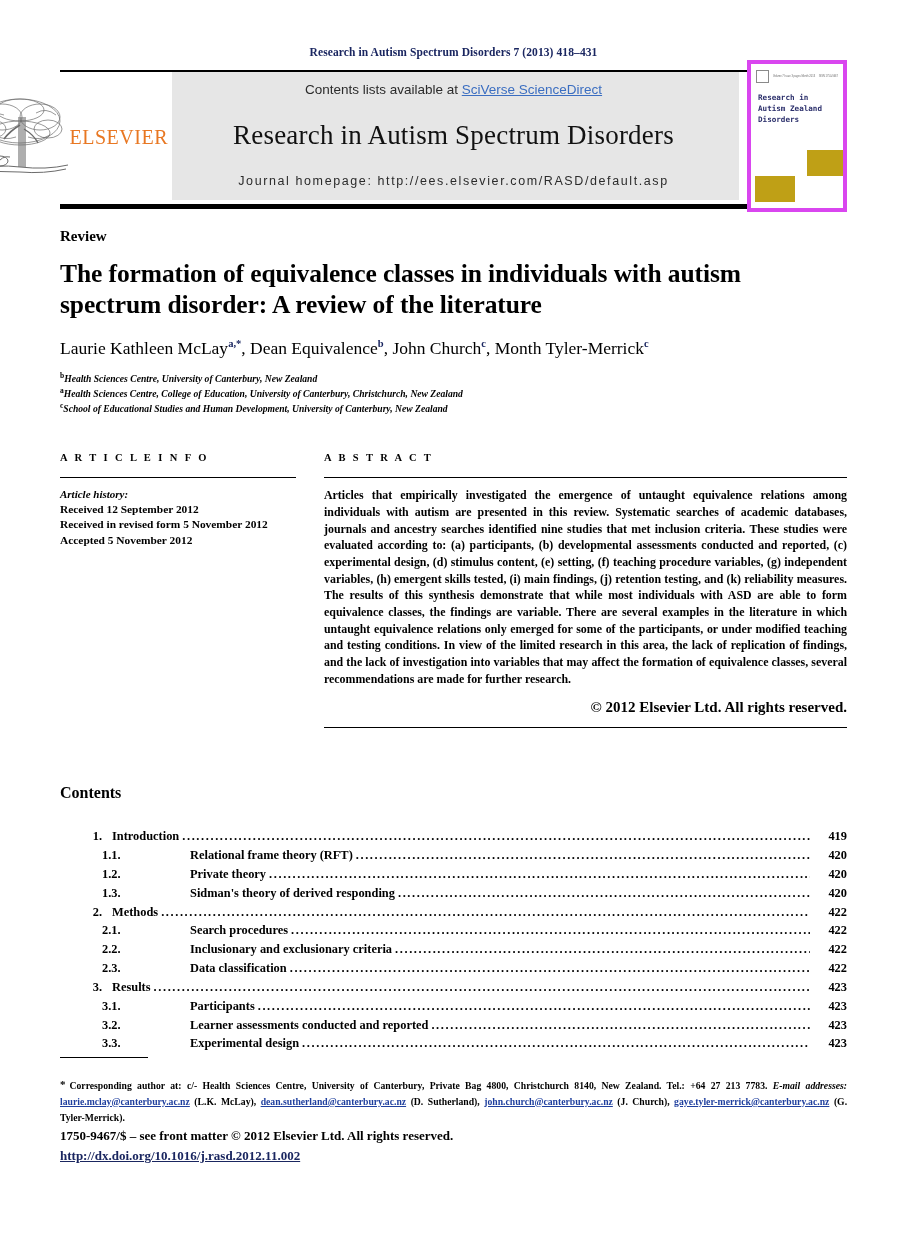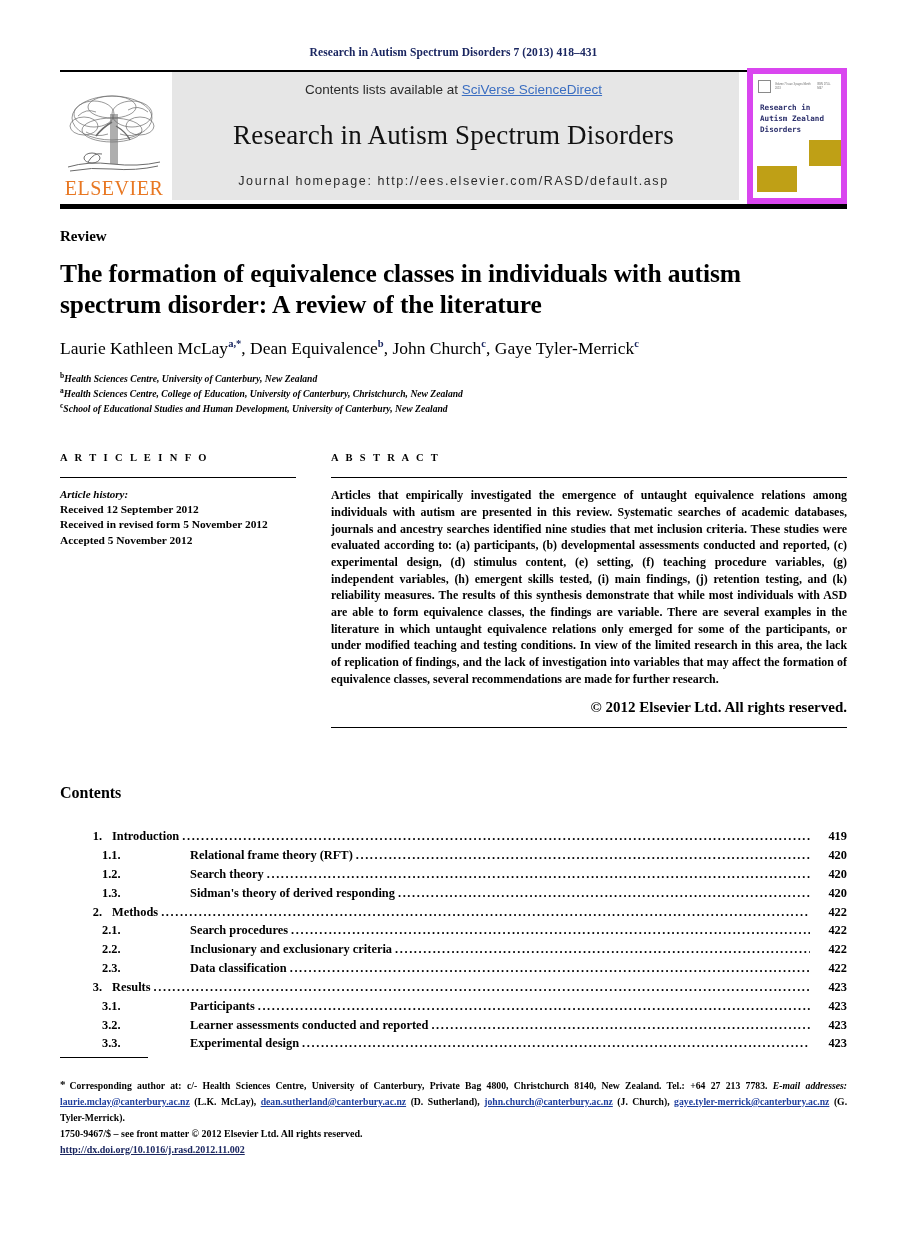--- a/index.html
+++ b/index.html
@@ -40,21 +40,21 @@
     border-top: 2px solid #000;
     position: relative;
     height: 128px;
     display: flex;
     align-items: stretch;
   }
   .elsevier-logo {
     width: 108px;
     flex: 0 0 108px;
     display: flex;
-    flex-direction: column;
+    flex-direction: row;
     align-items: center;
     justify-content: flex-end;
     padding-top: 4px;
     box-sizing: border-box;
   }
   .tree-svg { display:block; }
   .elsevier-word {
     font-family: "Liberation Serif", serif;
     font-size: 20px;
     letter-spacing: 0.5px;
@@ -89,24 +89,24 @@
   }
   .homepage-line {
     font-family: "Liberation Sans", sans-serif;
     font-size: 12.5px;
     color: #2b2b2b;
     letter-spacing: 1.6px;
   }
   .cover-thumb {
     flex: 0 0 100px;
     width: 100px;
-    border: 6px solid #d946ef;
+    border: 4px solid #d946ef;
     background: #fff;
     align-self: center;
-    height: 136px;
+    height: 152px;
     position: relative;
     box-sizing: border-box;
     overflow: hidden;
   }
   .cover-topbar {
     display:flex; align-items:center; gap:4px;
     padding: 6px 5px 0 5px;
   }
   .cover-badge {
     width: 11px; height: 11px; border: 1px solid #8a8a8a;
@@ -169,21 +169,21 @@
     font-weight: bold;
     font-size: 9.6px;
     line-height: 1.45;
   }
   .affils sup { font-style: normal; font-size: 7.5px; }
 
   
   .info-abstract {
     display: flex;
     margin-top: 36px;
-    gap: 35px;
+    gap: 28px;
   }
   .col-info { flex: 0 0 236px; }
   .col-abs  { flex: 1 1 auto; }
   .col-head {
     font-family: "Liberation Serif", serif;
     font-weight: bold;
     font-size: 10.5px;
     letter-spacing: 2.4px;
   }
   .col-rule {
@@ -272,21 +272,21 @@
   }
   .footnote .star { font-size: 11px; vertical-align: 1px; padding-right: 4px; }
   .footnote em { font-style: italic; }
   .mail { color: #1f3f9e; }
   .imprint {
     position: absolute;
     left: 60px;
     top: 1126px;
     font-family: "Liberation Serif", serif;
     font-weight: bold;
-    font-size: 10px;
+    font-size: 13px;
     line-height: 1.55;
   }
   .doi { color: #1a2660; }
 </style>
 </head>
 <body>
 
 <div class="page">
 
   <div class="running-head">Research in Autism Spectrum Disorders 7 (2013) 418–431</div>
@@ -354,21 +354,21 @@
   </div>
   <div class="mast-rule"></div>
 
   <div class="section-kind">Review</div>
   <h1 class="article-title">The formation of equivalence classes in individuals with autism spectrum disorder: A review of the literature</h1>
 
   <div class="authors">
     <span><span>Laurie Kathleen McLay</span><sup>a,*</sup></span>,
     <span><span>Dean Equivalence</span><sup>b</sup></span>,
     <span><span>John Church</span><sup>c</sup></span>,
-    <span><span>Gaye Tyler-Merrick</span><sup>c</sup></span>
+    <span><span>Month Tyler-Merrick</span><sup>c</sup></span>
   </div>
 
   <div class="affils">
     <div><sup>b</sup><span>Health Sciences Centre, University of Canterbury, New Zealand</span></div>
     <div><sup>a</sup><span>Health Sciences Centre, College of Education, University of Canterbury, Christchurch, New Zealand</span></div>
     <div><sup>c</sup><span>School of Educational Studies and Human Development, University of Canterbury, New Zealand</span></div>
   </div>
 
   <div class="info-abstract">
 
@@ -401,21 +401,21 @@
         <span class="toc-page">419</span>
       </div>
       <div class="toc-row lvl2">
         <span class="toc-num">1.1.</span>
         <span class="toc-label">Relational frame theory (RFT)</span>
         <span class="toc-dots">............................................................................................................................................................................................................................</span>
         <span class="toc-page">420</span>
       </div>
       <div class="toc-row lvl2">
         <span class="toc-num">1.2.</span>
-        <span class="toc-label">Search theory</span>
+        <span class="toc-label">Private theory</span>
         <span class="toc-dots">............................................................................................................................................................................................................................</span>
         <span class="toc-page">420</span>
       </div>
       <div class="toc-row lvl2">
         <span class="toc-num">1.3.</span>
         <span class="toc-label">Sidman's theory of derived responding</span>
         <span class="toc-dots">............................................................................................................................................................................................................................</span>
         <span class="toc-page">420</span>
       </div>
       <div class="toc-row lvl1">

